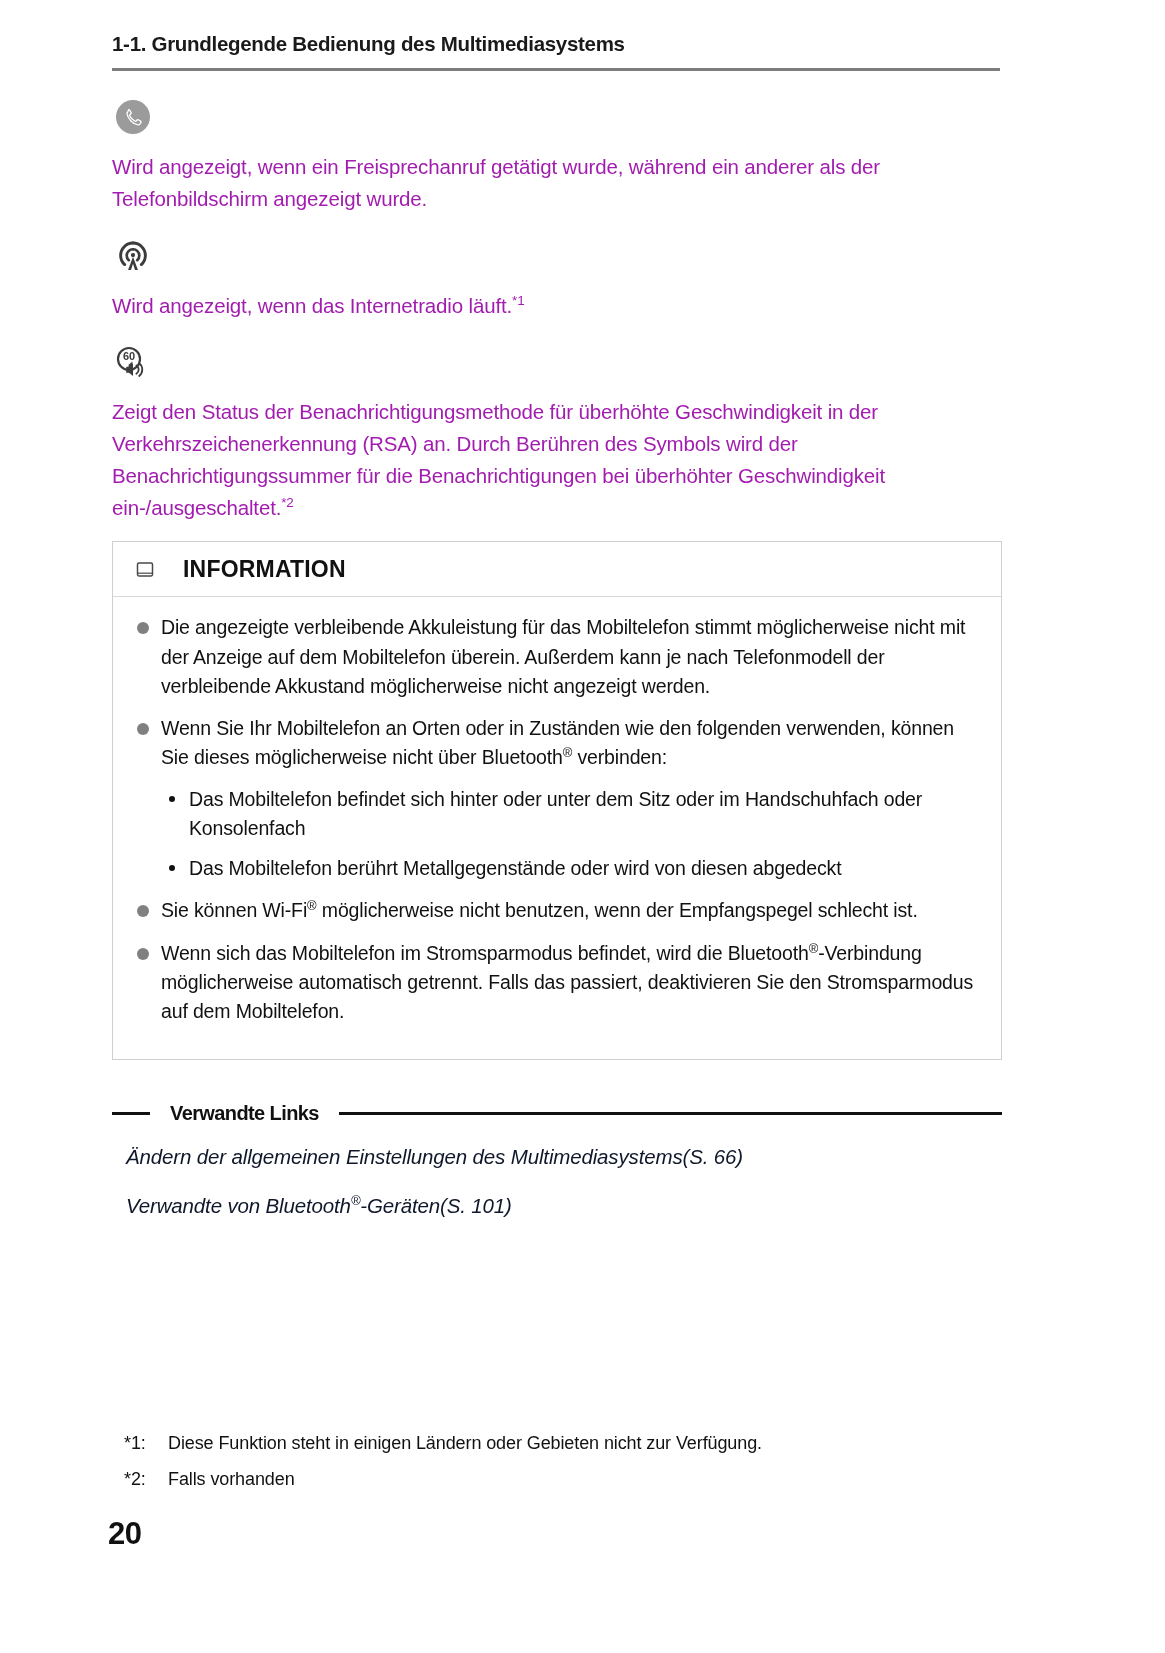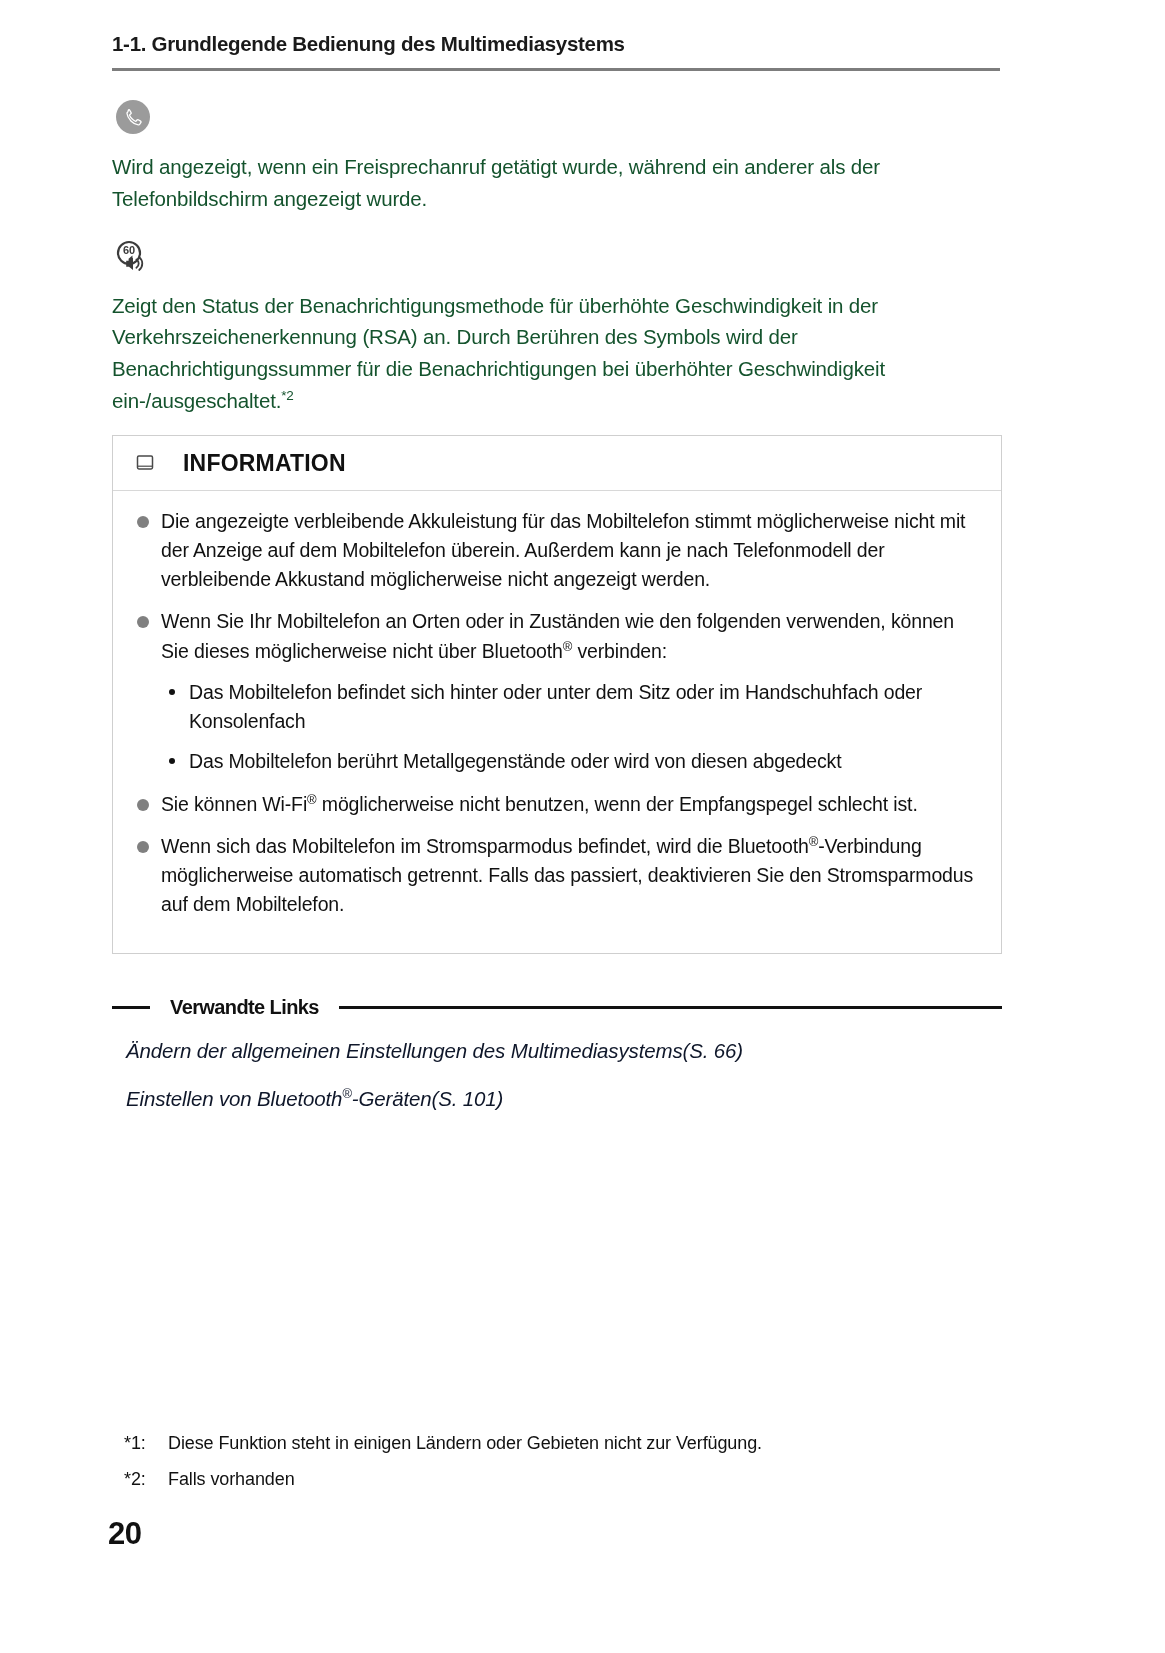--- a/index.html
+++ b/index.html
@@ -78,21 +78,21 @@
     border-radius: 50%;
     background: #9b9b9b;
     display: flex;
     align-items: center;
     justify-content: center;
   }
 
   .desc {
     font-size: 20.5px;
     line-height: 1.55;
-    color: #14532d;
+    color: #a21caf;
     margin: 11px 0 18px 0;
     letter-spacing: -0.15px;
   }
   .desc.tight { margin-bottom: 12px; }
 
   sup.fn {
     font-size: 13.5px;
     vertical-align: super;
     line-height: 0;
   }
@@ -267,20 +267,35 @@
           <div class="icon-circle-phone">
             <svg width="20" height="20" viewBox="0 0 24 24" aria-hidden="true">
               <path d="M6.6 3.5c.5-.3 1.2-.1 1.5.4l1.6 2.8c.3.5.2 1.1-.3 1.5l-1.3 1c-.2.2-.3.5-.2.8.5 1.3 1.6 2.9 2.9 4.2 1.3 1.3 2.9 2.4 4.2 2.9.3.1.6 0 .8-.2l1-1.3c.4-.5 1-.6 1.5-.3l2.8 1.6c.5.3.7 1 .4 1.5l-1.2 2c-.4.7-1.2 1.1-2 1-3-.3-6.2-2.1-8.8-4.7C6.9 14 5.1 10.8 4.8 7.8c-.1-.8.3-1.6 1-2l.8-2.3z" fill="none" stroke="#ffffff" stroke-width="1.6" stroke-linejoin="round"></path>
             </svg>
           </div>
         </div>
       </div>
       <p class="desc"><span>Wird angezeigt, wenn ein Freisprechanruf getätigt wurde, während ein anderer als der Telefonbildschirm angezeigt wurde.</span></p>
     </div>
 
+    <div class="sym-block">
+      <div class="icon-row">
+        <div class="icon-box">
+          <svg width="36" height="36" viewBox="0 0 32 32" aria-hidden="true">
+            <path d="M16 4.5a11 11 0 0 0-11 11c0 3.2 1.4 6.1 3.6 8.1" fill="none" stroke="#3c3c3c" stroke-width="2.6" stroke-linecap="round"></path>
+            <path d="M16 4.5a11 11 0 0 1 11 11c0 3.2-1.4 6.1-3.6 8.1" fill="none" stroke="#3c3c3c" stroke-width="2.6" stroke-linecap="round"></path>
+            <path d="M16 10a5.6 5.6 0 0 0-5.6 5.6c0 1.6.7 3.1 1.8 4.1" fill="none" stroke="#3c3c3c" stroke-width="2.4" stroke-linecap="round"></path>
+            <path d="M16 10a5.6 5.6 0 0 1 5.6 5.6c0 1.6-.7 3.1-1.8 4.1" fill="none" stroke="#3c3c3c" stroke-width="2.4" stroke-linecap="round"></path>
+            <circle cx="16" cy="15.2" r="1.9" fill="#3c3c3c"></circle>
+            <path d="M16 16.6 11.6 28.5h2.6L16 22.8l1.8 5.7h2.6z" fill="#3c3c3c"></path>
+          </svg>
+        </div>
+      </div>
+      <p class="desc"><span>Wird angezeigt, wenn das Internetradio läuft.</span><sup class="fn">*1</sup></p>
+    </div>
 
 
     <div class="sym-block">
       <div class="icon-row">
         <div class="icon-box">
           <svg width="40" height="38" viewBox="0 0 40 38" aria-hidden="true">
             <circle cx="16" cy="16" r="11" fill="none" stroke="#3c3c3c" stroke-width="2.2"></circle>
             <text x="16" y="14" font-family="Liberation Sans, sans-serif" font-size="11" font-weight="700" fill="#3c3c3c" text-anchor="middle" dominant-baseline="middle">60</text>
             <path d="M17.5 21.5 13 25.3v7.2l4.5 3.4V21.5z" fill="#3c3c3c" transform="translate(2,-4) scale(0.85) translate(3,5)"></path>
             <path d="M20 20.5l-4 3.2h-2.8v6h2.8l4 3.2z" fill="#3c3c3c"></path>
@@ -331,21 +346,21 @@
     </div>
 
     <div class="related">
       <div class="related-head">
         <span class="rule-short"></span>
         <span class="related-label">Verwandte Links</span>
         <span class="rule-long"></span>
       </div>
       <div class="link-list">
         <a class="doc-link" href="#"><span>Ändern der allgemeinen Einstellungen des Multimediasystems(S. 66)</span></a>
-        <a class="doc-link" href="#"><span>Einstellen von Bluetooth</span><sup class="reg">®</sup><span>-Geräten(S. 101)</span></a>
+        <a class="doc-link" href="#"><span>Verwandte von Bluetooth</span><sup class="reg">®</sup><span>-Geräten(S. 101)</span></a>
       </div>
     </div>
 
   </div>
 
   <div class="footnotes">
     <div class="footnote">
       <span class="footnote-marker">*1:</span>
       <span class="footnote-text">Diese Funktion steht in einigen Ländern oder Gebieten nicht zur Verfügung.</span>
     </div>

